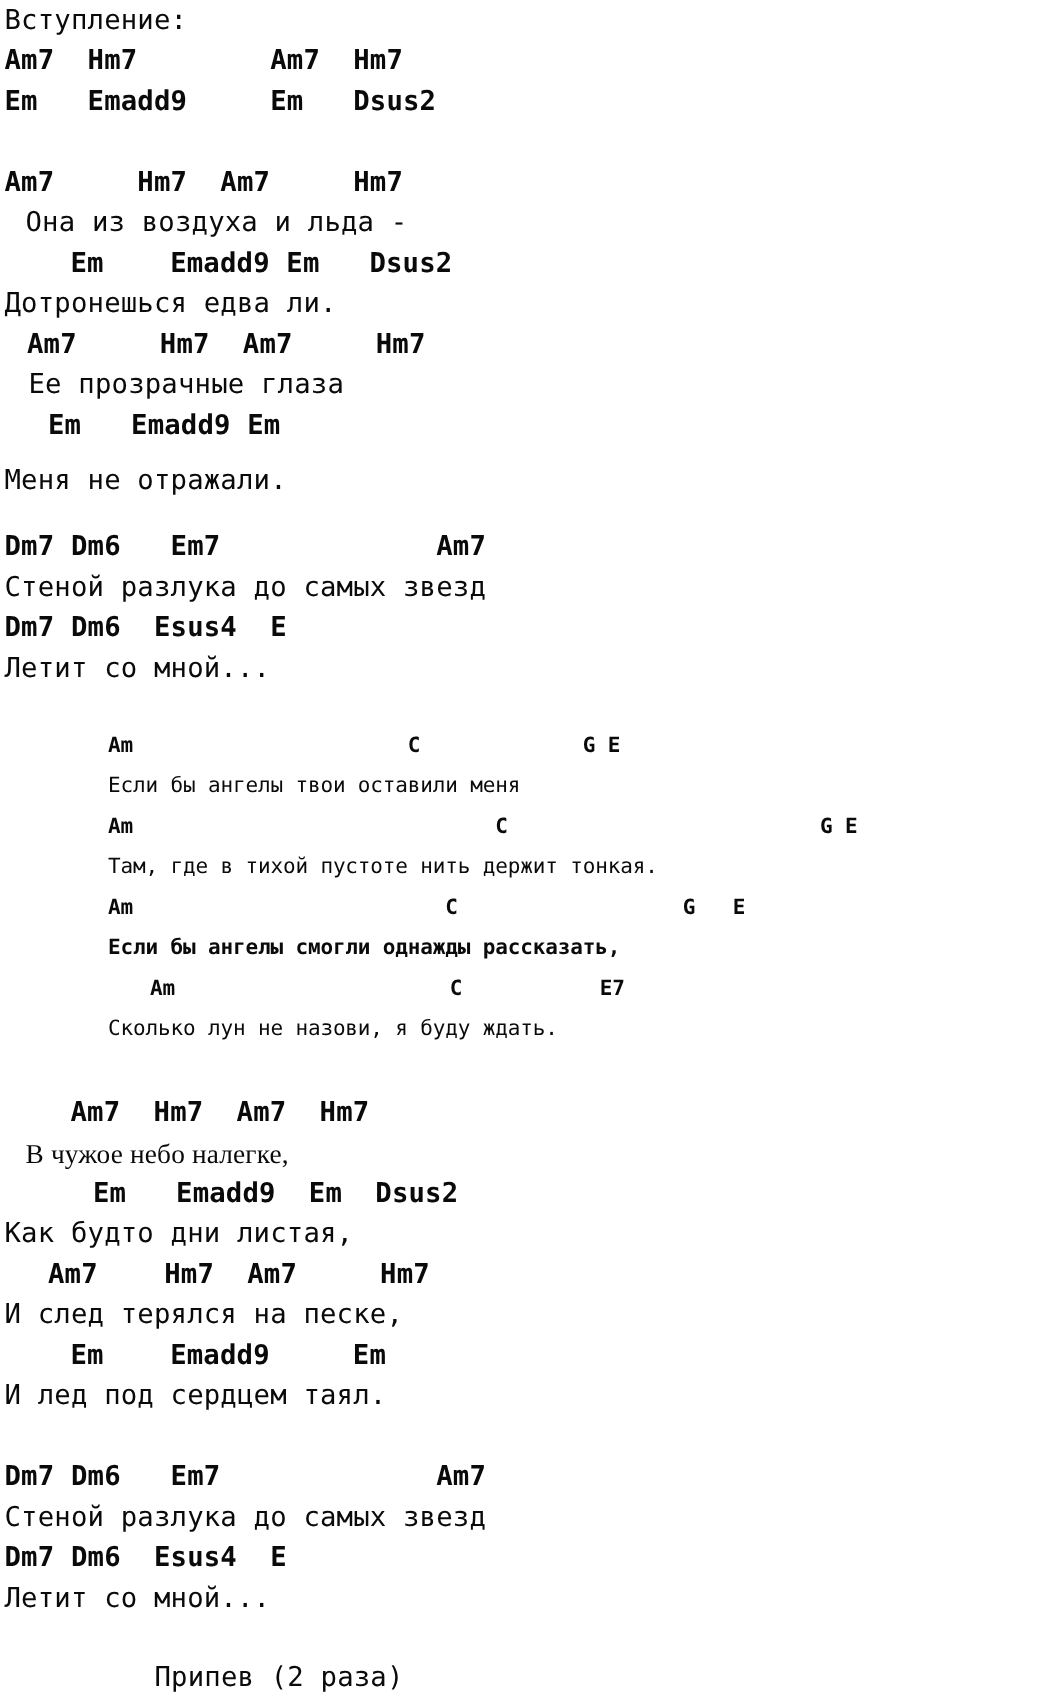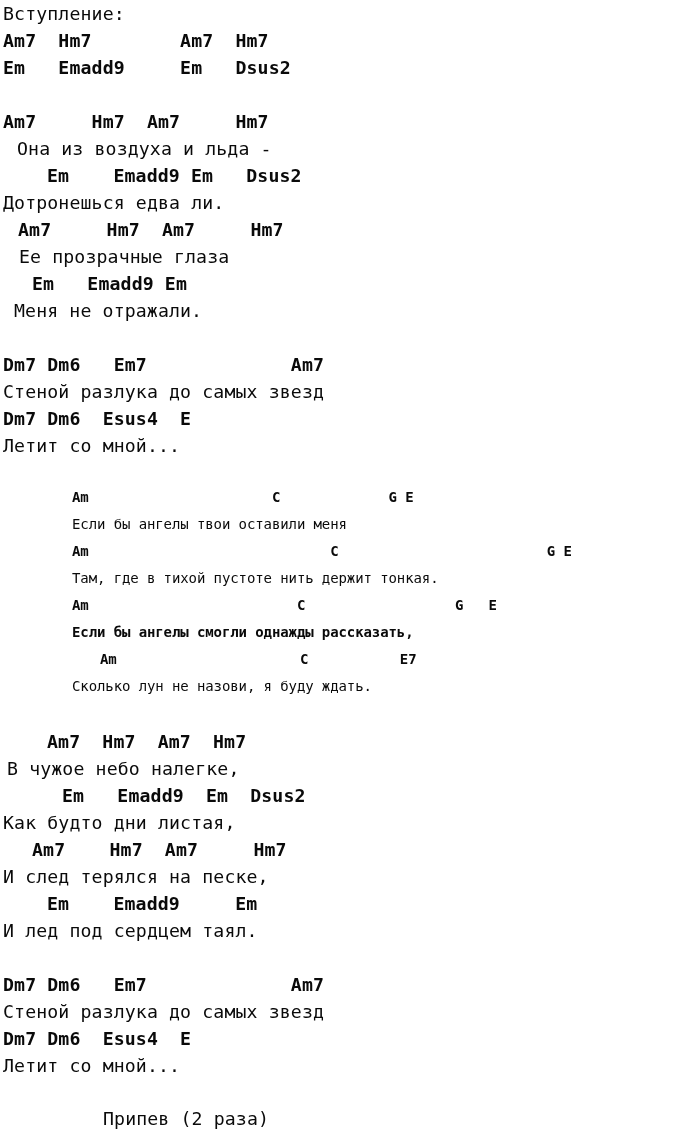--- a/index.html
+++ b/index.html
@@ -63,41 +63,41 @@
       <div class="line verse chords" style="top: 59px; padding-left: 3px;">Em   Emadd9     Em   Dsus2</div>
     </div>
     <div class="section">
       <div class="line verse chords" style="top: 113px; padding-left: 3px;">Am7     Hm7  Am7     Hm7</div>
       <div class="line verse lyric" style="top: 140px; padding-left: 17px;">Она из воздуха и льда -</div>
       <div class="line verse chords" style="top: 167px; padding-left: 47px;">Em    Emadd9 Em   Dsus2</div>
       <div class="line verse lyric" style="top: 194px; padding-left: 3px;">Дотронешься едва ли.</div>
       <div class="line verse chords" style="top: 221px; padding-left: 18px;">Am7     Hm7  Am7     Hm7</div>
       <div class="line verse lyric" style="top: 248px; padding-left: 19px;">Ее прозрачные глаза</div>
       <div class="line verse chords" style="top: 275px; padding-left: 32px;">Em   Emadd9 Em</div>
-      <div class="line verse lyric" style="top: 302px; padding-left: 14px;">Меня не отражали.</div>
+      <div class="line verse lyric" style="top: 312px; padding-left: 3px;">Меня не отражали.</div>
     </div>
     <div class="section">
       <div class="line verse chords" style="top: 356px; padding-left: 3px;">Dm7 Dm6   Em7             Am7</div>
       <div class="line verse lyric" style="top: 383px; padding-left: 3px;">Стеной разлука до самых звезд</div>
       <div class="line verse chords" style="top: 410px; padding-left: 3px;">Dm7 Dm6  Esus4  E</div>
       <div class="line verse lyric" style="top: 437px; padding-left: 3px;">Летит со мной...</div>
     </div>
     <div class="section">
       <div class="line chorus chords" style="top: 490px; padding-left: 72px;">Am                      C             G E</div>
       <div class="line chorus lyric" style="top: 517px; padding-left: 72px;">Если бы ангелы твои оставили меня</div>
       <div class="line chorus chords" style="top: 544px; padding-left: 72px;">Am                             C                         G E</div>
       <div class="line chorus lyric" style="top: 571px; padding-left: 72px;">Там, где в тихой пустоте нить держит тонкая.</div>
       <div class="line chorus chords" style="top: 598px; padding-left: 72px;">Am                         C                  G   E</div>
       <div class="line chorus lyric" style="top: 625px; padding-left: 72px; font-weight: bold;">Если бы ангелы смогли однажды рассказать,</div>
       <div class="line chorus chords" style="top: 652px; padding-left: 100px;">Am                      C           E7</div>
       <div class="line chorus lyric" style="top: 679px; padding-left: 72px;">Сколько лун не назови, я буду ждать.</div>
     </div>
     <div class="section">
       <div class="line verse chords" style="top: 733px; padding-left: 47px;">Am7  Hm7  Am7  Hm7</div>
-      <div class="line verse lyric" style="top: 760px; padding-left: 7px;">В чужое небо налегке,</div>
+      <div class="line verse lyric" style="top: 760px; padding-left: 17px; font-family: Liberation Serif, serif;">В чужое небо налегке,</div>
       <div class="line verse chords" style="top: 787px; padding-left: 62px;">Em   Emadd9  Em  Dsus2</div>
       <div class="line verse lyric" style="top: 814px; padding-left: 3px;">Как будто дни листая,</div>
       <div class="line verse chords" style="top: 841px; padding-left: 32px;">Am7    Hm7  Am7     Hm7</div>
       <div class="line verse lyric" style="top: 868px; padding-left: 3px;">И след терялся на песке,</div>
       <div class="line verse chords" style="top: 895px; padding-left: 47px;">Em    Emadd9     Em</div>
       <div class="line verse lyric" style="top: 922px; padding-left: 3px;">И лед под сердцем таял.</div>
     </div>
     <div class="section">
       <div class="line verse chords" style="top: 976px; padding-left: 3px;">Dm7 Dm6   Em7             Am7</div>
       <div class="line verse lyric" style="top: 1003px; padding-left: 3px;">Стеной разлука до самых звезд</div>

